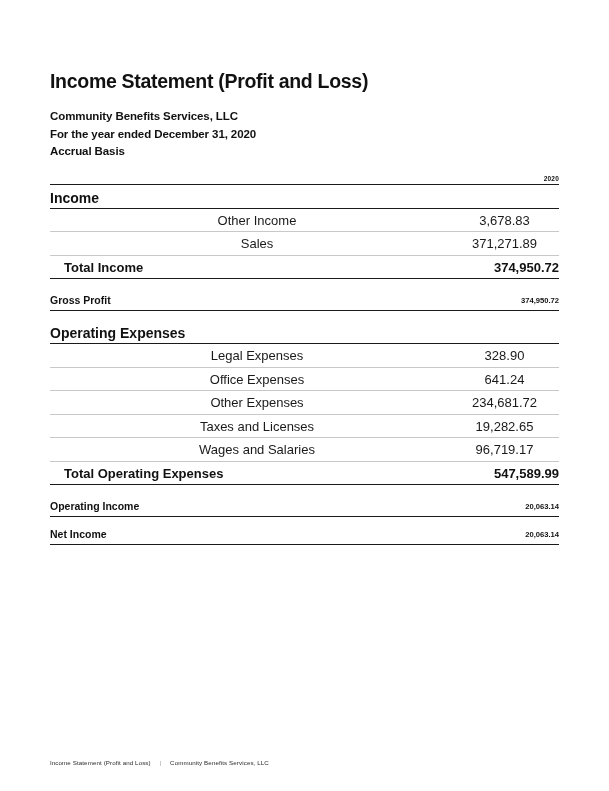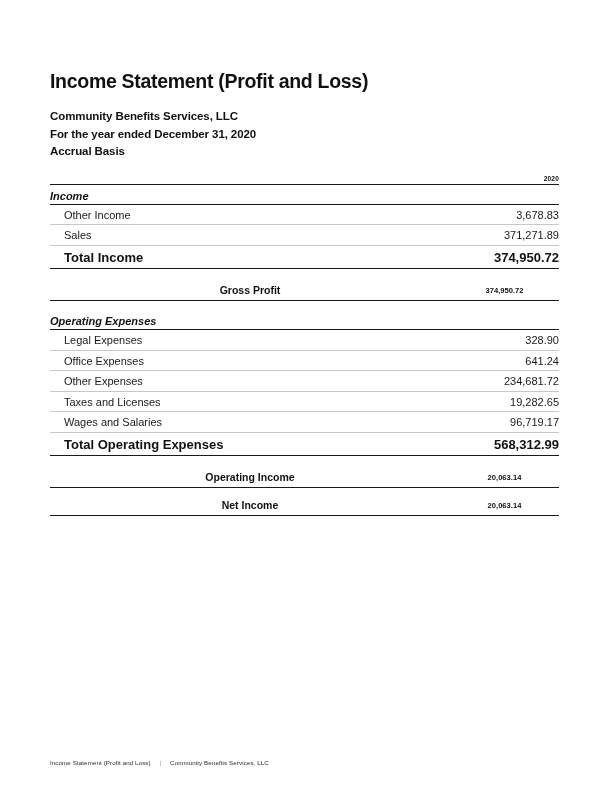--- a/index.html
+++ b/index.html
@@ -69,52 +69,51 @@
   .row-period td {
     font-size: 6.5px;
     font-weight: bold;
     padding-bottom: 2px;
     letter-spacing: 0.2px;
   }
   .row-period td.amount { color: #111; }
 
   
   .row-section td {
-    font-size: 11px;
+    font-size: 14px;
     font-weight: bold;
     padding: 5px 0 2px 0;
     border-bottom: 1.4px solid #1a1a1a;
     color: #111;
-    font-style: italic;
   }
   .row-detail td {
-    font-size: 11px;
+    font-size: 13px;
     padding: 4px 0 3.5px 0;
     border-bottom: 0.8px solid #c8c8c8;
     color: #1a1a1a;
+    text-align: center;
   }
   .row-detail td.lbl { padding-left: 14px; }
   .row-detail td.amount { font-weight: normal; }
 
   .row-subtotal td {
     font-size: 13px;
     font-weight: bold;
     padding: 4px 0 3.5px 0;
     border-bottom: 1.4px solid #1a1a1a;
     color: #111;
   }
   .row-subtotal td.lbl { padding-left: 14px; }
 
   .row-total td {
     font-size: 10.5px;
     font-weight: bold;
     padding: 6px 0 4px 0;
     border-bottom: 1.4px solid #1a1a1a;
     color: #111;
-    text-align: center;
   }
   .row-total td.amount {
     font-size: 7.6px;
     padding-bottom: 5px;
   }
 
   .row-spacer td {
     height: 9px;
     border: none;
     padding: 0;
@@ -225,21 +224,21 @@
       <tr class="row-detail">
         <td class="lbl">Taxes and Licenses</td>
         <td class="amount">19,282.65</td>
       </tr>
       <tr class="row-detail">
         <td class="lbl">Wages and Salaries</td>
         <td class="amount">96,719.17</td>
       </tr>
       <tr class="row-subtotal">
         <td class="lbl">Total Operating Expenses</td>
-        <td class="amount">568,312.99</td>
+        <td class="amount">547,589.99</td>
       </tr>
 
       <tr class="row-spacer">
           <td colspan="2"></td>
         </tr>
 
       <tr class="row-total">
         <td class="lbl">Operating Income</td>
         <td class="amount">20,063.14</td>
       </tr>

